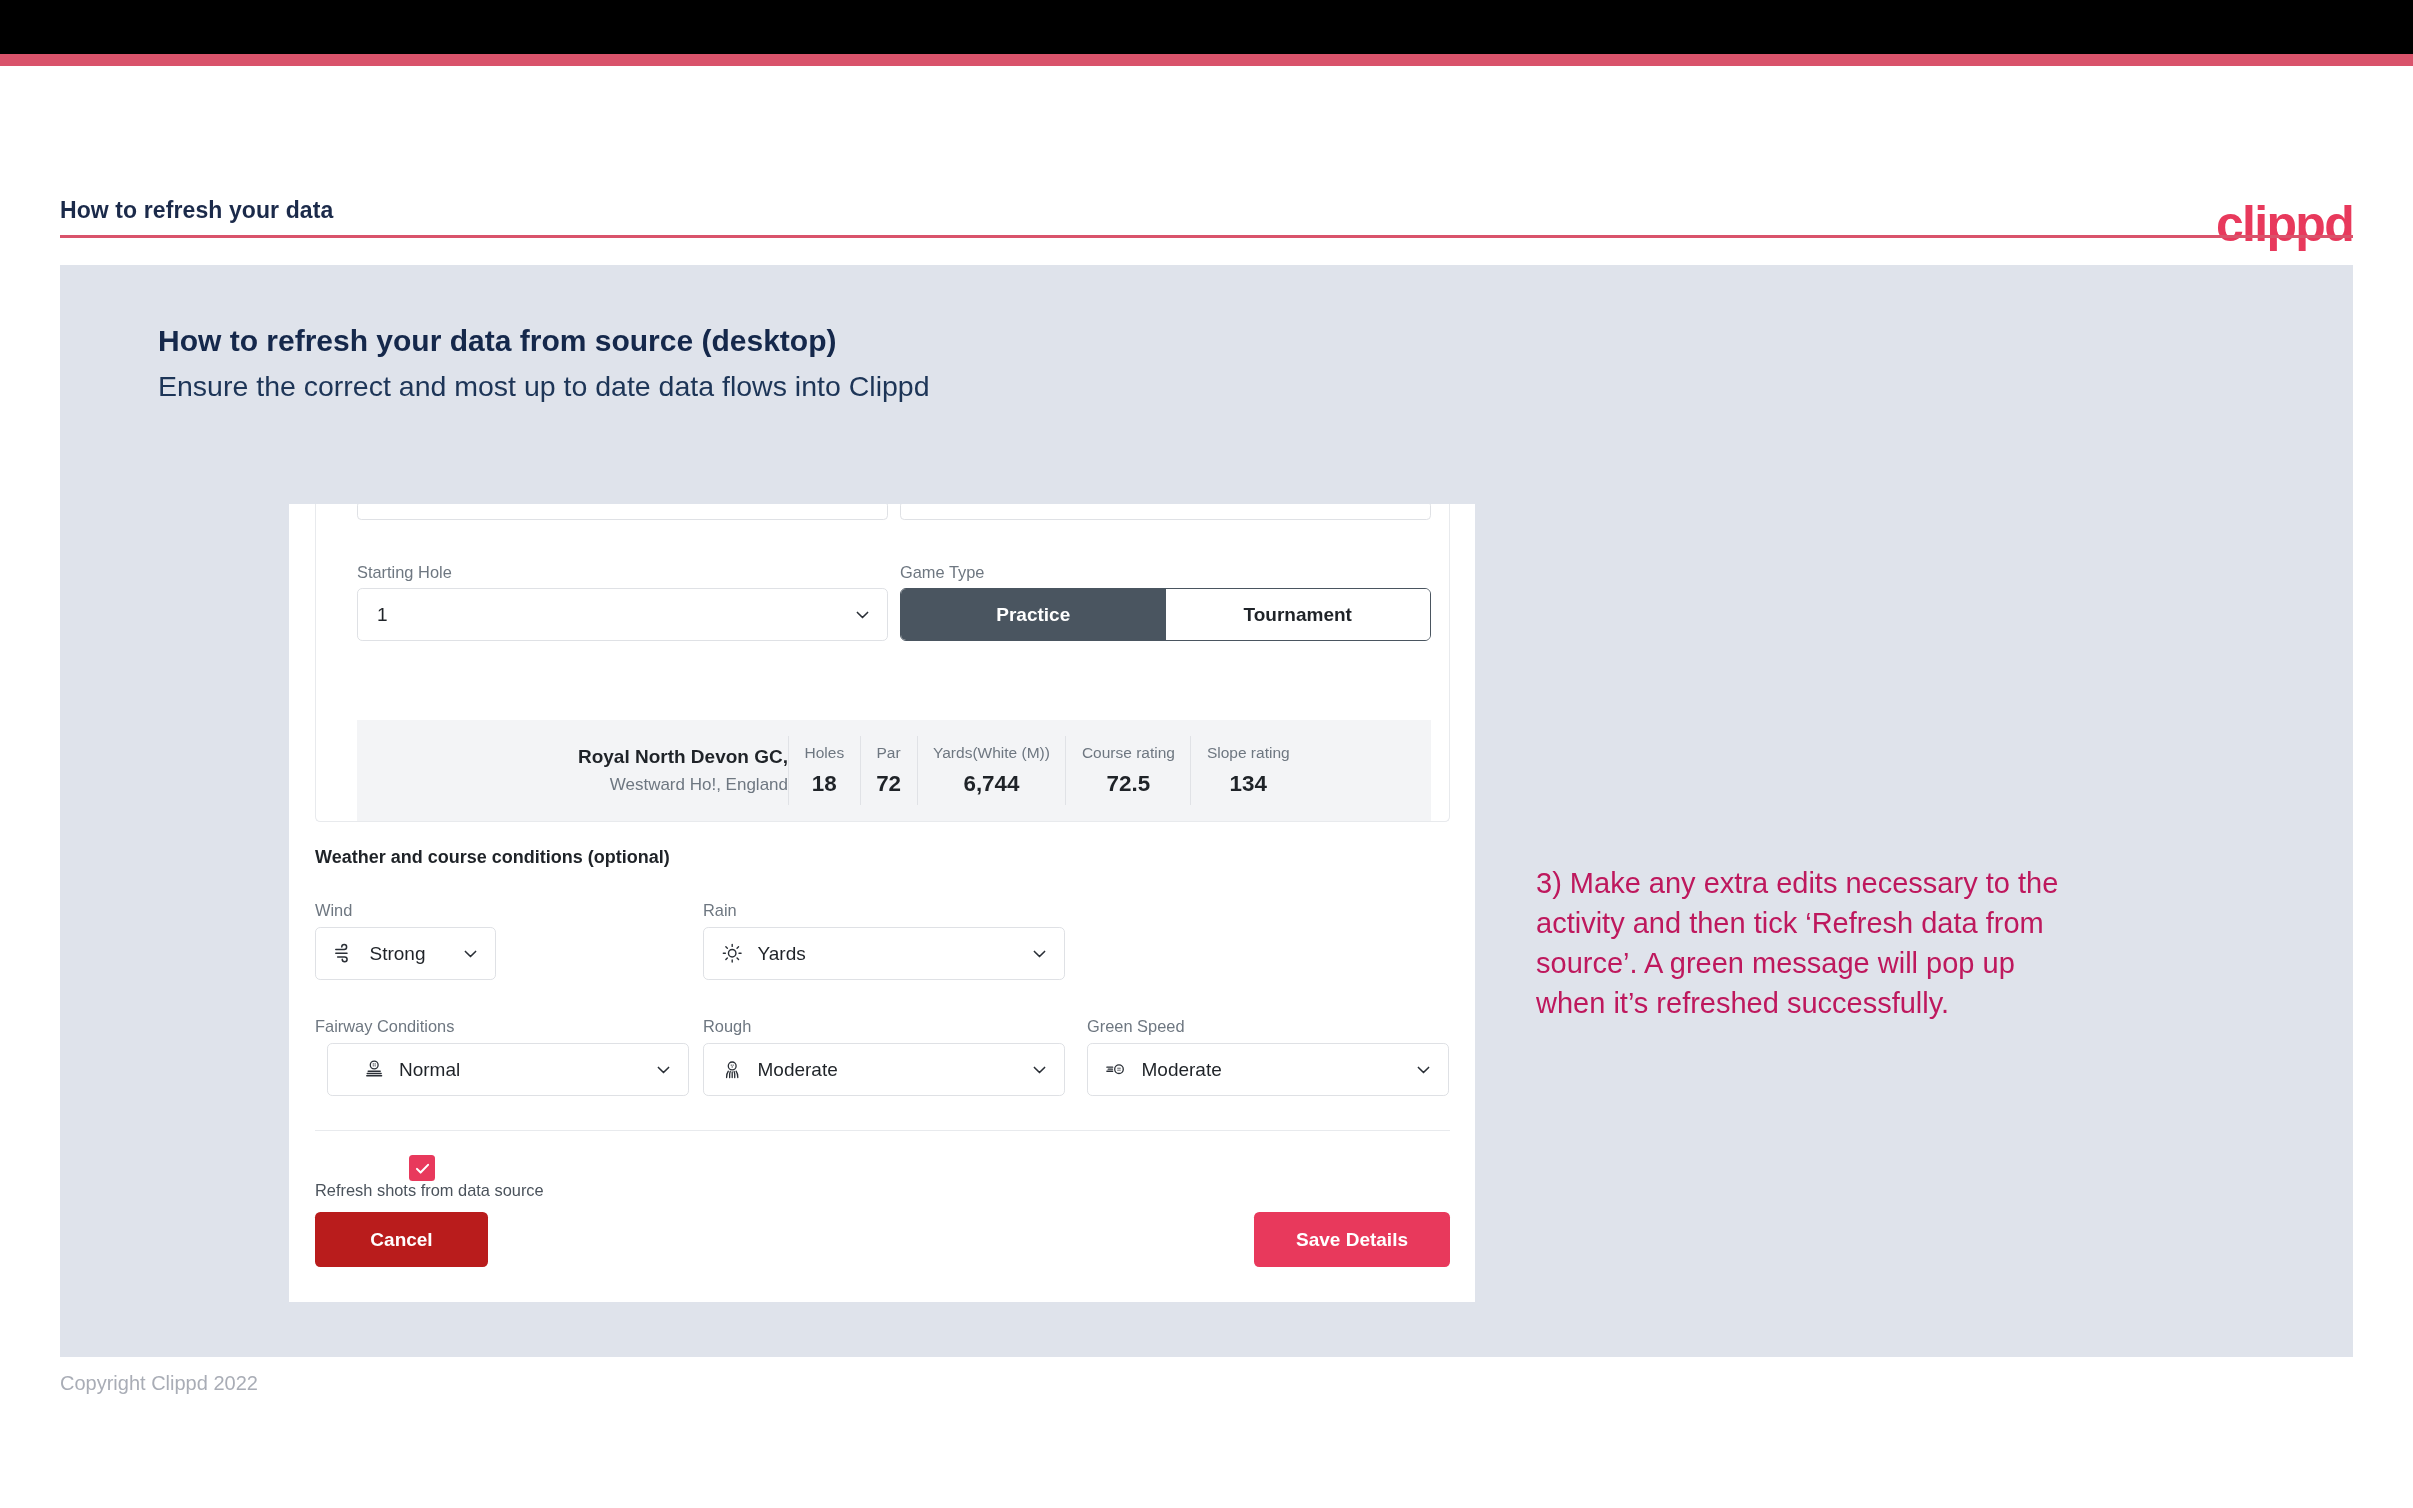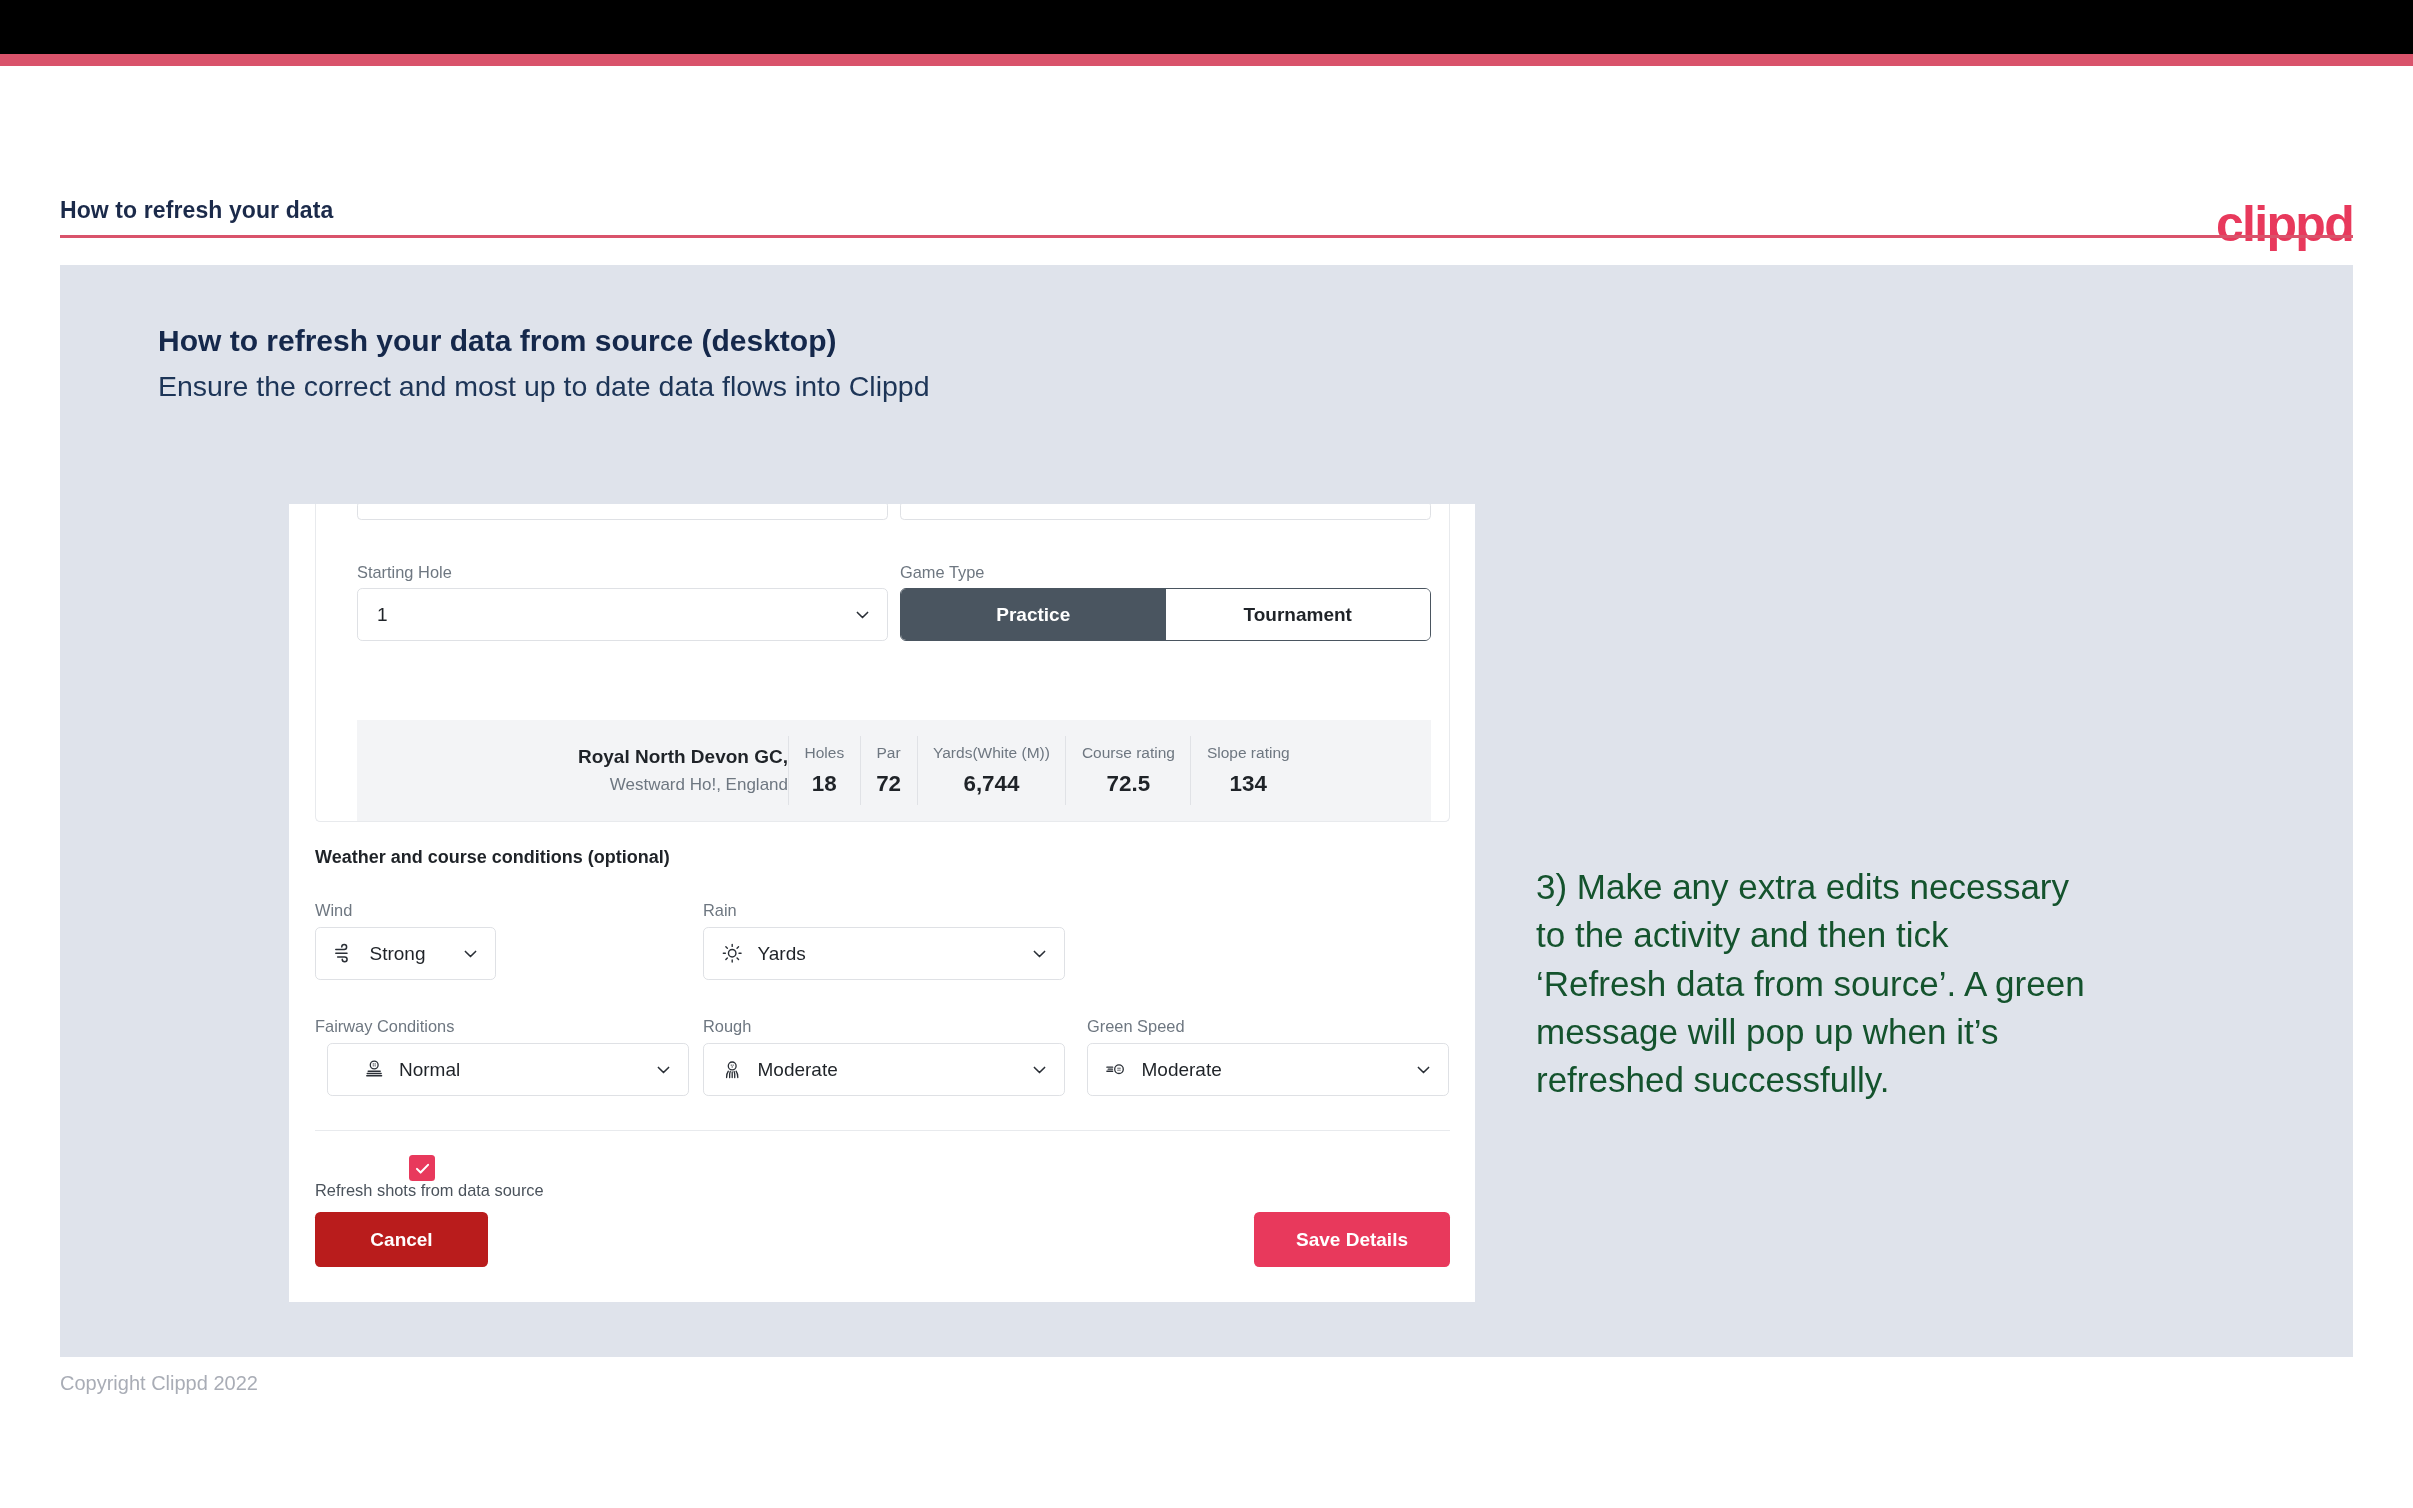--- a/index.html
+++ b/index.html
@@ -208,23 +208,23 @@
     font-weight: bold;
     color: #ffffff;
   }
   .btn-cancel { left: 26px; top: 1217px; width: 173px; height: 55px; background: #b91c1c; }
   .btn-save { left: 965px; top: 1217px; width: 196px; height: 55px; background: #e8395c; }
 
   
   .instruction {
     position: absolute; left: 1476px; top: 598px;
     width: 552px;
-    font-size: 35px;
+    font-size: 29px;
     line-height: 1.38;
-    color: #14532d;
+    color: #be185d;
   }
 
   
   .footer {
     position: absolute; left: 60px; top: 1372px;
     font-size: 20px;
     color: #a9adb6;
   }
 
   .icon-slot {

